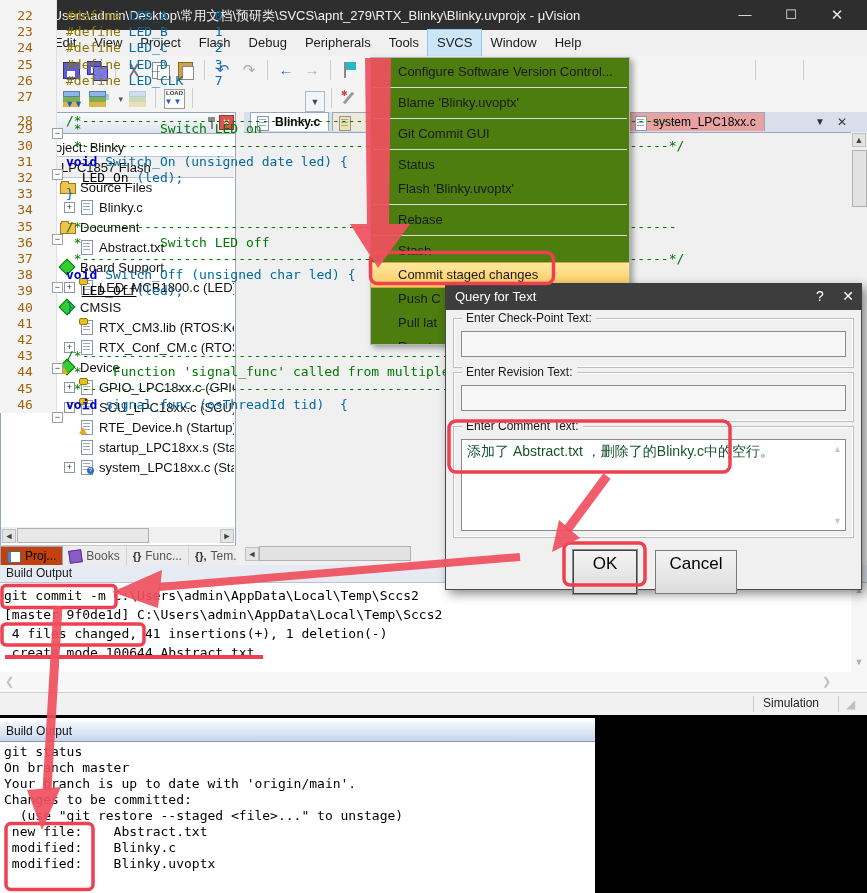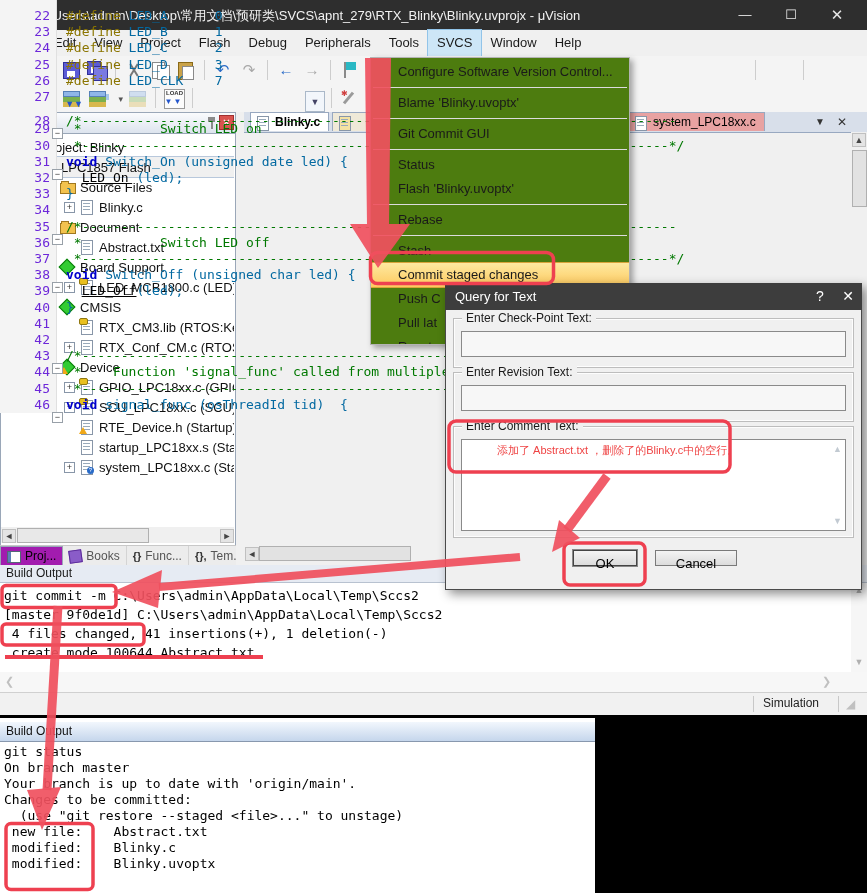--- a/index.html
+++ b/index.html
@@ -86,40 +86,40 @@
         background:repeating-linear-gradient(#9ab 0 1px,transparent 1px 3px);}
   .ic-key{left:0px;top:-2px;width:7px;height:5px;background:#e8c020;border:1px solid #907810;border-radius:2px;}
   .ic-comp{left:1px;top:1px;width:10px;height:10px;background:#33cc33;border:1px solid #0a7a0a;transform:rotate(45deg);}
   .ic-warn{left:0px;top:7px;width:0;height:0;border-left:4px solid transparent;border-right:4px solid transparent;border-bottom:7px solid #f0a818;}
   .ic-q{left:8px;top:7px;width:7px;height:7px;border-radius:50%;background:#2a6bc8;color:#fff;font-size:6px;line-height:7px;text-align:center;}
   #proj-hscroll{left:1px;top:527px;width:233px;height:16px;background:#f0f0f0;}
   .scr-arrow{position:absolute;top:2px;width:12px;height:12px;color:#444;font-size:9px;line-height:12px;text-align:center;background:#e4e4e4;border:1px solid #c0c0c0;}
   #proj-hthumb{position:absolute;left:16px;top:1px;width:130px;height:13px;background:#e8e8e8;border:1px solid #b0b0b0;}
   #proj-tabs{left:0px;top:545px;width:236px;height:20px;display:flex;background:#ececec;border-top:1px solid #c8c8c8;}
   .ptab{font-size:12px;color:#555;padding:0 6px;line-height:19px;border-right:1px solid #d4d4d4;display:flex;align-items:center;gap:4px;white-space:nowrap;}
-  .ptab.active{background:#a21caf;color:#000;border:1px solid #9aa7b8;border-bottom:none;}
+  .ptab.active{background:#c2410c;color:#000;border:1px solid #9aa7b8;border-bottom:none;}
   .pt-grid{width:12px;height:10px;background:#fff;border:1px solid #567;box-shadow:inset 3px 0 0 #5c7fb8;}
   .pt-book{width:11px;height:11px;background:#8a5cc8;border:1px solid #5a2a98;transform:rotate(-8deg);}
   .pt-brace{font-size:11px;color:#333;font-weight:bold;}
 
   
   #editor-bg{left:236px;top:112px;width:631px;height:453px;background:#f0f0f0;}
   #tabbar{left:244px;top:112px;width:623px;height:20px;background:#d8dfea;border-bottom:1px solid #98a8c0;}
   .etab{position:absolute;top:0;height:19px;font-size:12px;line-height:19px;padding:0 8px 0 24px;border:1px solid #98a8c0;border-bottom:none;box-sizing:border-box;white-space:nowrap;}
   .etab .ic-file{left:6px;top:3px;}
   #etab-blinky{left:6px;background:#fff;font-weight:bold;}
   #etab-stub{left:88px;width:46px;background:#efe9d8;}
   #etab-stub .ic-file{background:#f4e2a2;}
   #etab-system{left:384px;background:#e8a2a2;}
   #tab-dock{left:568px;top:2px;width:16px;height:16px;font-size:10px;color:#333;text-align:center;line-height:16px;}
   #tab-close{left:590px;top:2px;width:16px;height:16px;font-size:12px;color:#333;text-align:center;line-height:16px;}
   #code-area{left:244px;top:132px;width:607px;height:413px;background:#fff;overflow:hidden;}
   #gutter{position:absolute;left:0;top:0;width:56px;height:413px;background:#f4f4f4;border-right:1px solid #e0e0e0;}
   .cline{position:absolute;left:0;height:16px;font-size:13px;line-height:16px;}
-  .cnum{display:inline-block;width:50px;padding-right:0;text-align:right;color:#6d28d9;font-family:"DejaVu Sans Mono",monospace;}
+  .cnum{display:inline-block;width:50px;padding-right:0;text-align:center;color:#a16207;font-family:"DejaVu Sans Mono",monospace;}
   .cfold{display:inline-block;width:16px;position:relative;}
   .cfold .fbox{position:absolute;left:2px;top:3px;width:9px;height:9px;background:#fff;border:1px solid #98a0a8;font-size:9px;line-height:8px;text-align:center;color:#333;}
   .cseg{font-family:"DejaVu Sans Mono",monospace;white-space:pre;}
   .c-pp{color:#8b7500;} .c-cm{color:#007800;} .c-kw{color:#0000cc;font-weight:bold;} .c-pl{color:#0369a1;}
   .c-fn{color:#000;text-decoration:underline;}
   #ed-vscroll{left:851px;top:132px;width:16px;height:413px;background:#f0f0f0;}
   #ed-vthumb{position:absolute;left:1px;top:18px;width:13px;height:55px;background:#e2e2e2;border:1px solid #b0b0b0;}
   #ed-hscroll{left:244px;top:545px;width:607px;height:16px;background:#f0f0f0;}
   #ed-hthumb{position:absolute;left:15px;top:1px;width:150px;height:13px;background:#e2e2e2;border:1px solid #b0b0b0;}
 
@@ -134,24 +134,24 @@
   
   #dialog{left:445px;top:283px;width:417px;height:307px;background:#f0f0f0;border:1px solid #4a4a4a;
           box-shadow:4px 4px 10px rgba(0,0,0,0.45);z-index:20;box-sizing:border-box;}
   #dlg-title{left:445px;top:283px;width:417px;height:27px;background:#3d3d3d;color:#fff;font-size:13px;line-height:27px;padding-left:10px;box-sizing:border-box;z-index:21;}
   .dlg-tbtn{z-index:22;color:#fff;font-size:14px;width:30px;height:27px;text-align:center;line-height:26px;top:283px;}
   #dlg-help{left:805px;} #dlg-close{left:833px;}
   .grp{position:absolute;border:1px solid #bdbdbd;box-shadow:inset 0 0 0 1px #fdfdfd;z-index:21;}
   .grp-label{position:absolute;font-size:12px;color:#1a1a1a;background:#f0f0f0;padding:0 4px;z-index:22;line-height:13px;}
   .dinput{position:absolute;background:#f7f7f7;border:1px solid #8a8a8a;z-index:22;}
   #dlg-comment-box{background:#fff;}
-  #dlg-comment-text{position:absolute;left:5px;top:3px;font-size:11px;color:#ef4444;z-index:23;white-space:nowrap;margin-left:30px;}
+  #dlg-comment-text{position:absolute;left:5px;top:3px;font-size:14px;color:#14532d;z-index:23;white-space:nowrap;}
   .ta-arrow{position:absolute;right:3px;font-size:9px;color:#c2cad2;z-index:23;}
-  .dbtn{position:absolute;height:16px;background:linear-gradient(#f4f4f4,#dcdcdc);border:1px solid #7a7a7a;
-        font-size:13px;color:#000;text-align:center;line-height:25px;z-index:22;box-sizing:border-box;}
+  .dbtn{position:absolute;height:44px;background:linear-gradient(#f4f4f4,#dcdcdc);border:1px solid #7a7a7a;
+        font-size:17px;color:#000;text-align:center;line-height:25px;z-index:22;box-sizing:border-box;}
   #btn-ok{left:573px;top:550px;width:64px;border:1px solid #444;box-shadow:0 0 0 1px #888;}
   #btn-cancel{left:655px;top:550px;width:82px;}
 
   
   #bo1{left:0;top:565px;width:867px;height:127px;background:#fff;}
   #bo1-header{left:0;top:565px;width:867px;height:18px;background:#e6ebf3;border-bottom:1px solid #b8c2d0;
               font-size:12px;color:#1a1a1a;line-height:17px;padding-left:6px;box-sizing:border-box;}
   .boline{position:absolute;left:4px;font-size:13px;line-height:19px;color:#000;}
   #bo1-vscroll{left:851px;top:583px;width:16px;height:89px;background:#f6f6f6;color:#b0b0b0;font-size:9px;text-align:center;}
   #bo1-hscroll{left:0;top:672px;width:867px;height:20px;background:#f7f7f7;color:#c0c0c0;font-size:11px;}

